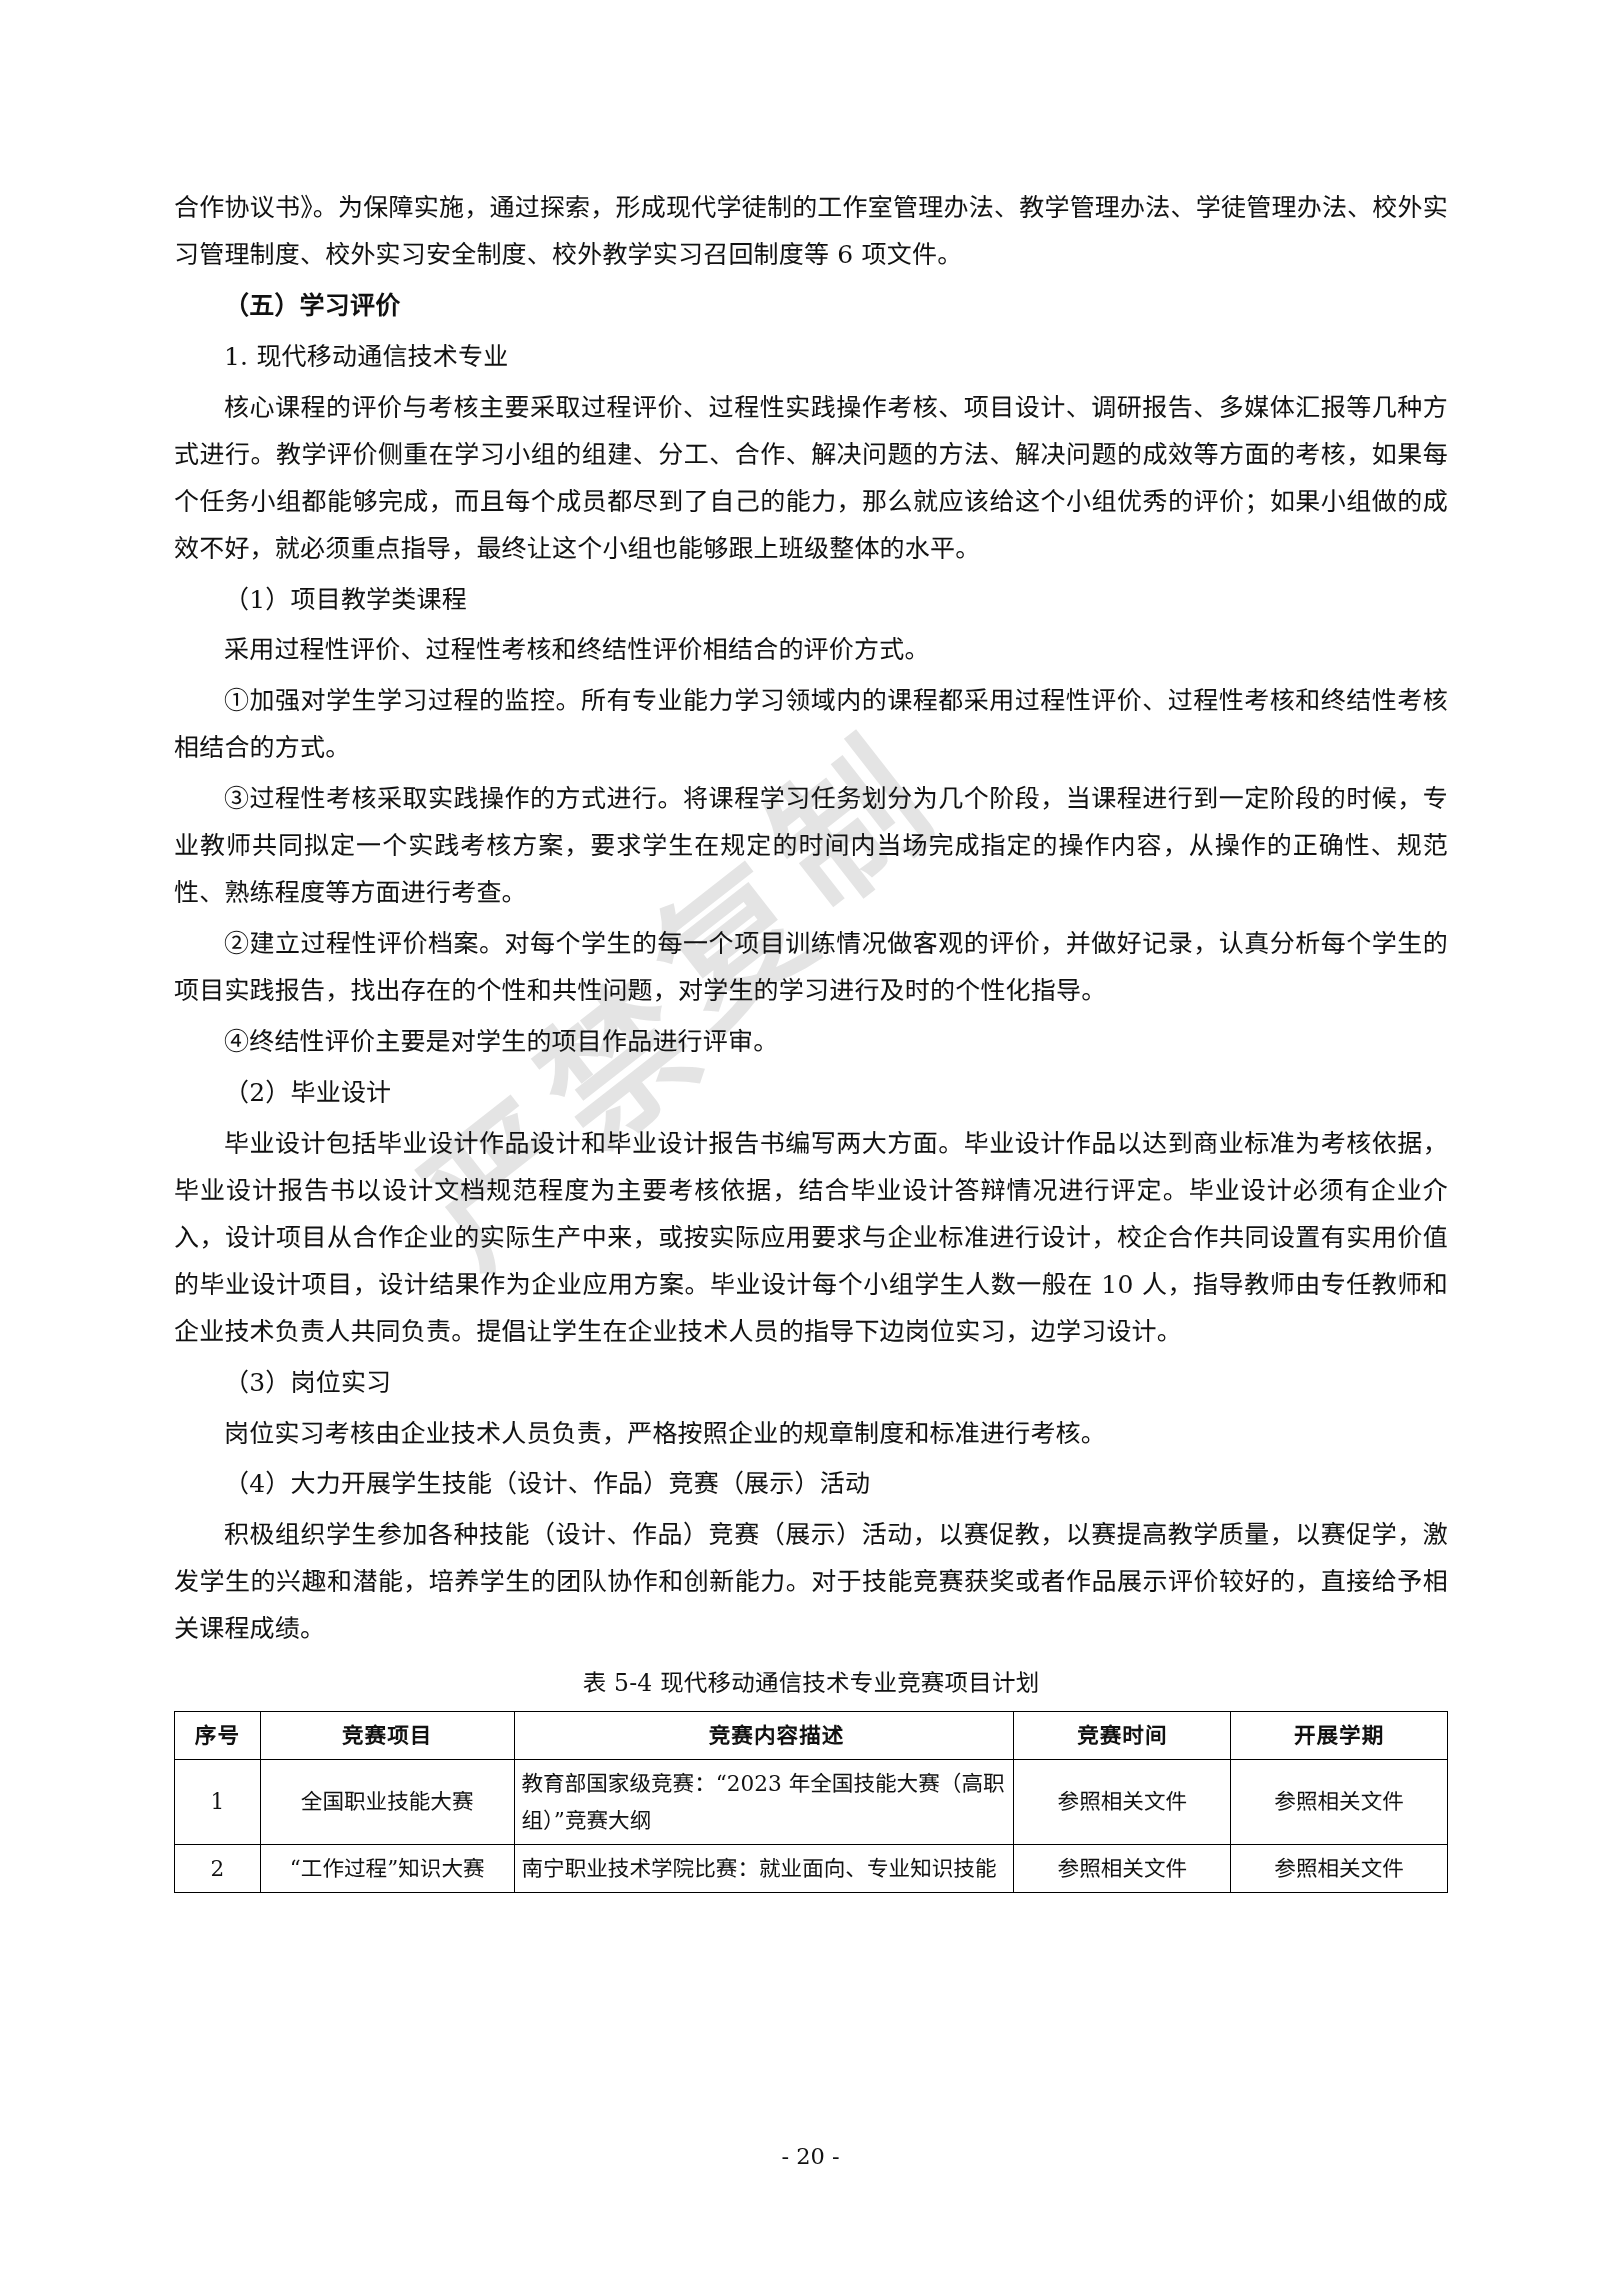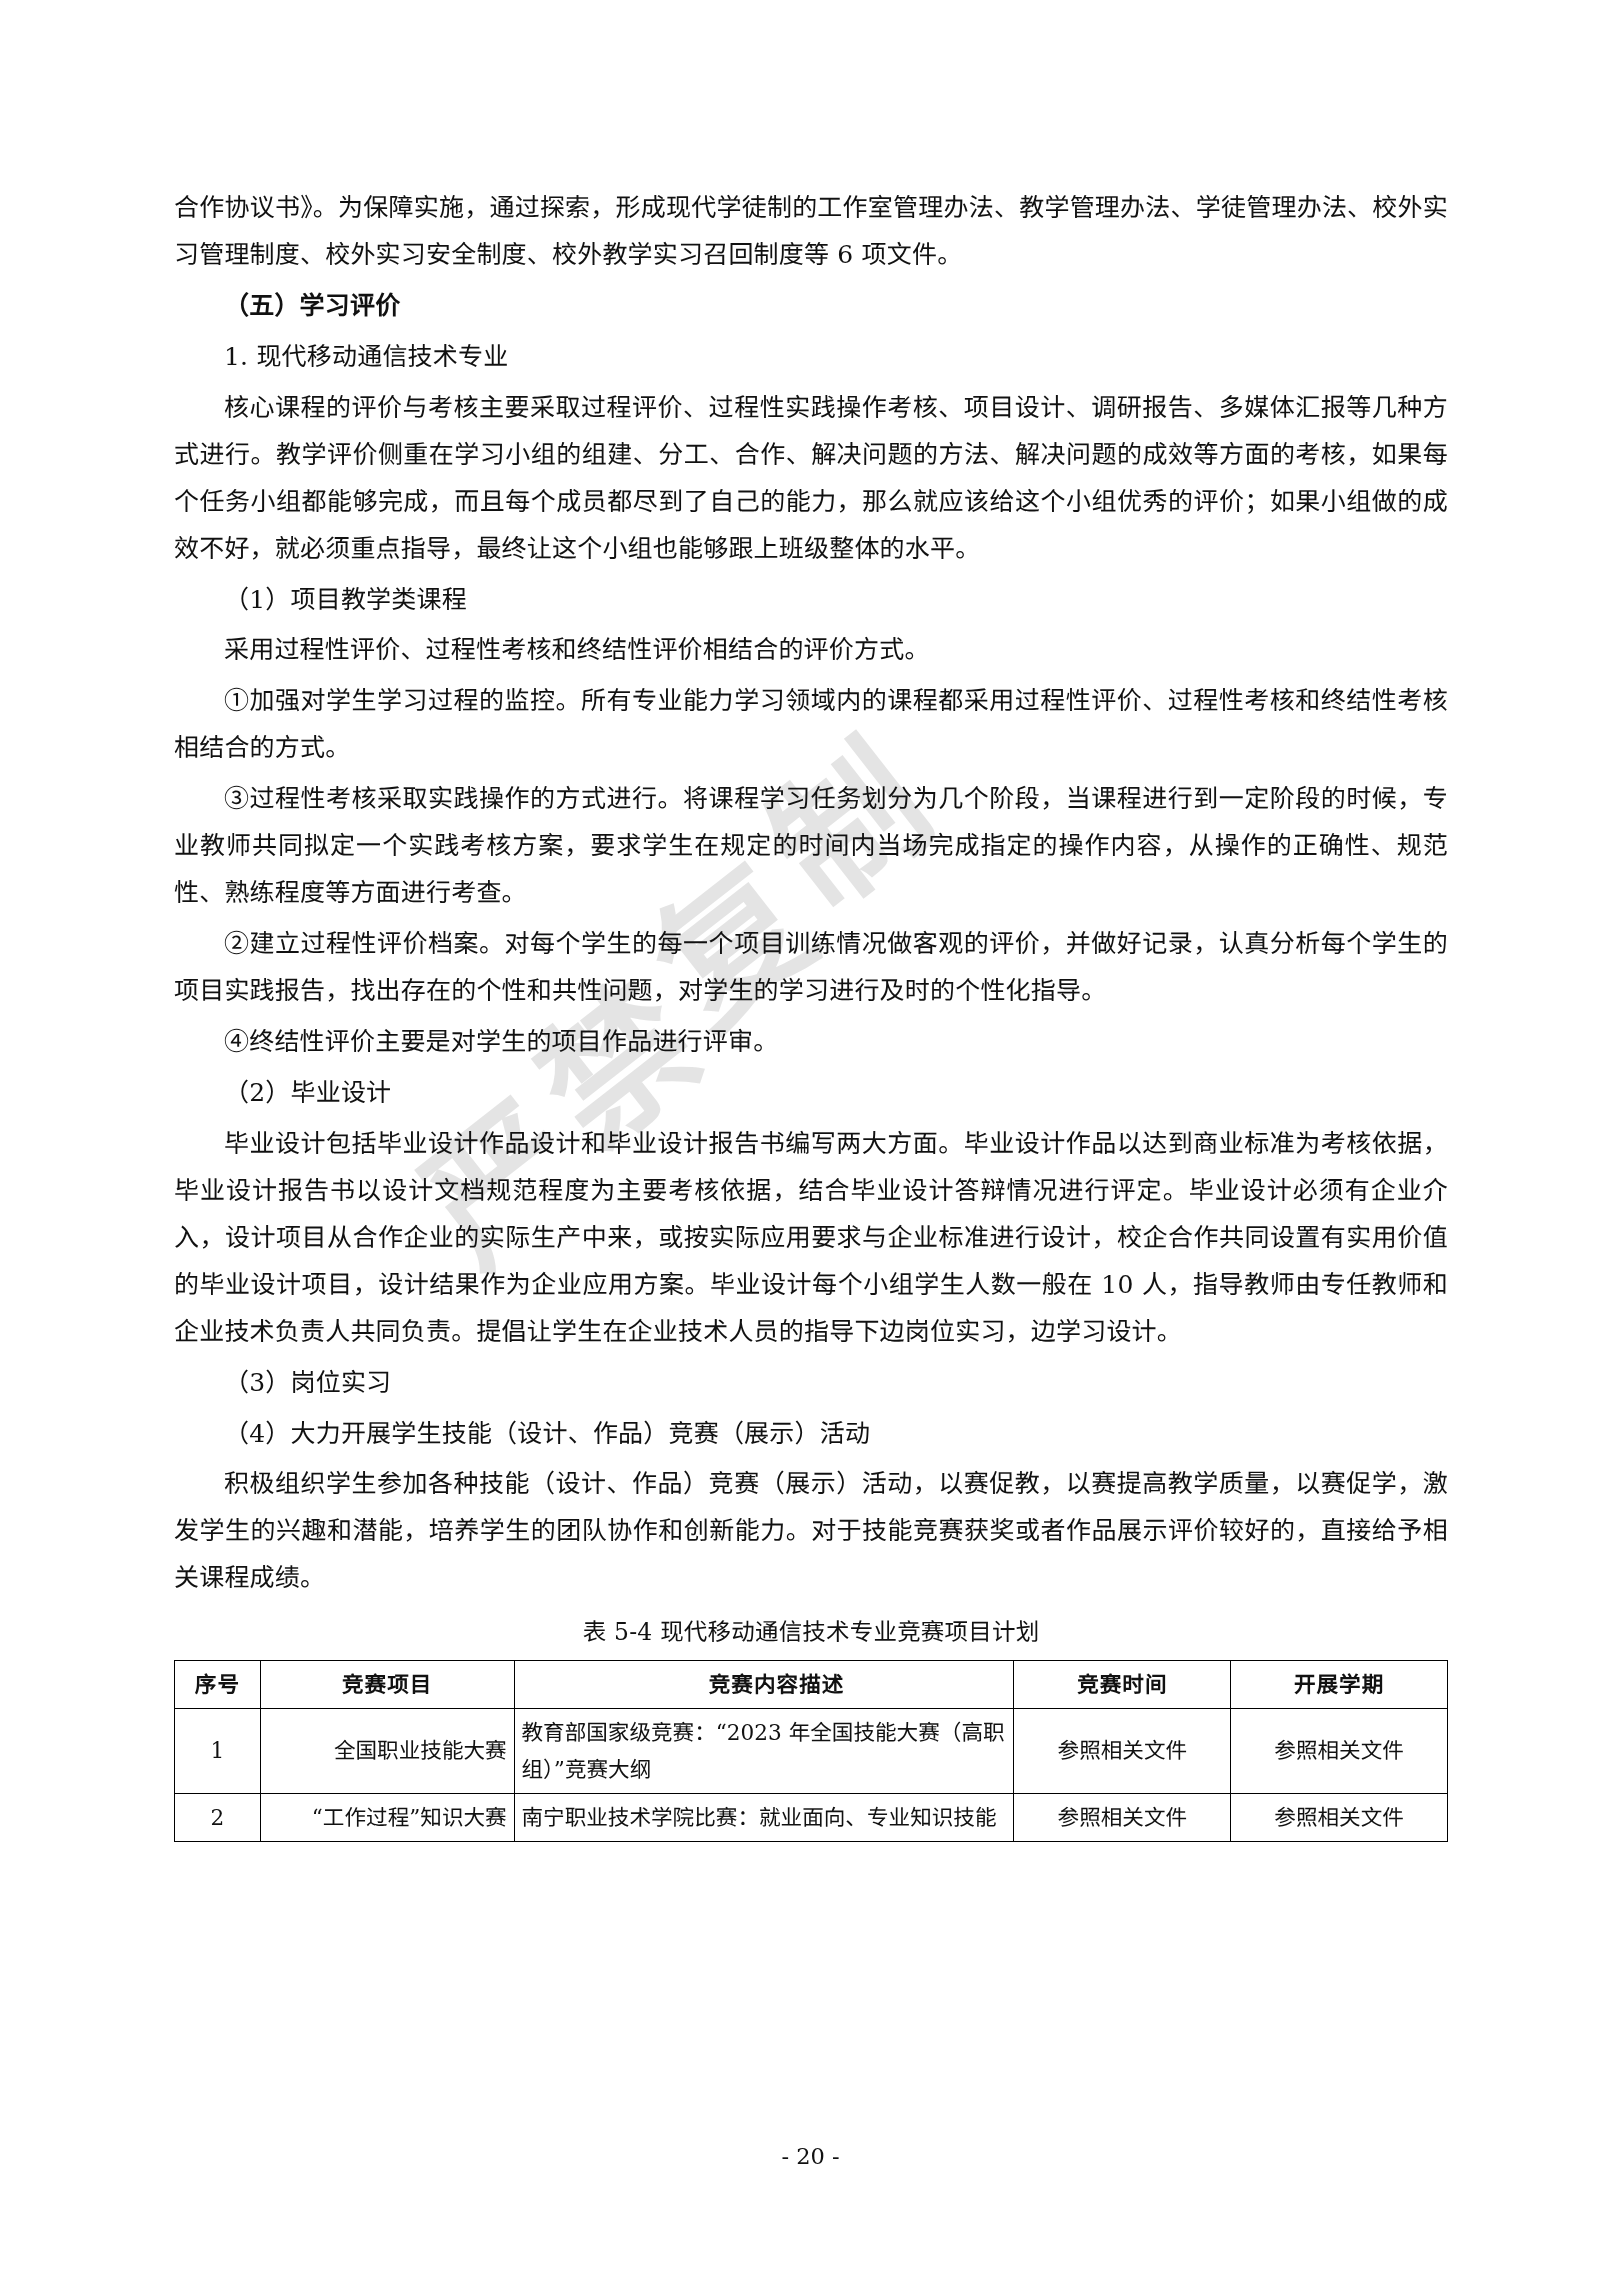--- a/index.html
+++ b/index.html
@@ -58,21 +58,21 @@
     padding: 4.9px 6.9px;
     line-height: 37px;
     vertical-align: middle;
   }
   table.comp th {
     text-align: center;
     font-weight: bold;
     letter-spacing: 1px;
   }
   .c-idx { width: 71px; text-align: center; }
-  .c-name { width: 239px; text-align: right; }
+  .c-name { width: 239px; text-align: center; }
   .c-desc { width: auto; text-align: left; }
   .c-time { width: 202px; text-align: center; }
   .c-term { width: 202px; text-align: center; }
   .pagenum {
     position: absolute;
     left: 0;
     right: 0;
     top: 2143px;
     text-align: center;
     font-size: 22.5px;
@@ -134,20 +134,21 @@
     <p class="indent2">②建立过程性评价档案。对每个学生的每一个项目训练情况做客观的评价，并做好记录，认真分析每个学生的项目实践报告，找出存在的个性和共性问题，对学生的学习进行及时的个性化指导。</p>
 
     <p class="indent2">④终结性评价主要是对学生的项目作品进行评审。</p>
 
     <p class="indent2">（2）毕业设计</p>
 
     <p class="indent2">毕业设计包括毕业设计作品设计和毕业设计报告书编写两大方面。毕业设计作品以达到商业标准为考核依据，毕业设计报告书以设计文档规范程度为主要考核依据，结合毕业设计答辩情况进行评定。毕业设计必须有企业介入，设计项目从合作企业的实际生产中来，或按实际应用要求与企业标准进行设计，校企合作共同设置有实用价值的毕业设计项目，设计结果作为企业应用方案。毕业设计每个小组学生人数一般在 10 人，指导教师由专任教师和企业技术负责人共同负责。提倡让学生在企业技术人员的指导下边岗位实习，边学习设计。</p>
 
     <p class="indent2">（3）岗位实习</p>
 
+    <p class="indent2">岗位实习考核由企业技术人员负责，严格按照企业的规章制度和标准进行考核。</p>
 
     <p class="indent2">（4）大力开展学生技能（设计、作品）竞赛（展示）活动</p>
 
     <p class="indent2">积极组织学生参加各种技能（设计、作品）竞赛（展示）活动，以赛促教，以赛提高教学质量，以赛促学，激发学生的兴趣和潜能，培养学生的团队协作和创新能力。对于技能竞赛获奖或者作品展示评价较好的，直接给予相关课程成绩。</p>
 
     <p class="tbl-caption">表 5-4 现代移动通信技术专业竞赛项目计划</p>
 
     <table class="comp">
       <thead>
         <tr>

